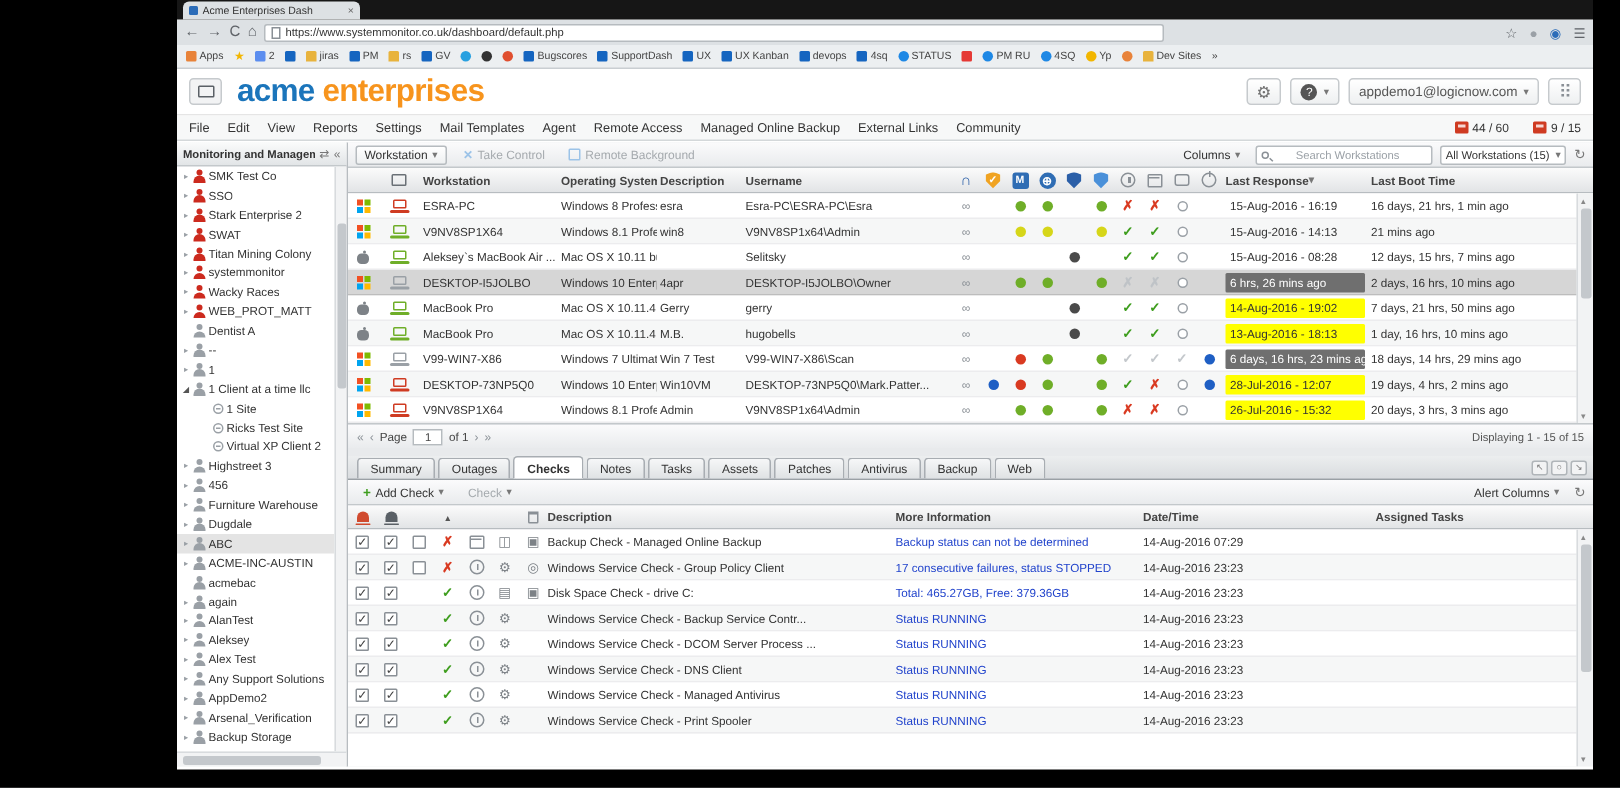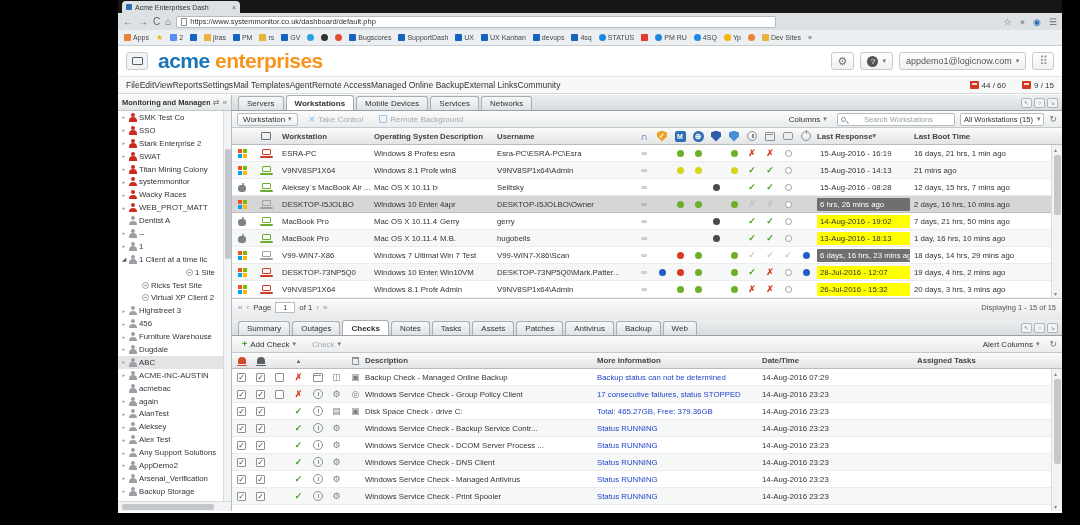--- a/index.html
+++ b/index.html
@@ -309,21 +309,21 @@
           <span>appdemo1@logicnow.com</span>
           <span class="caret">▾</span>
         </div>
         <div class="hbtn">
             <span class="gridico">⠿</span>
           </div>
       </div>
     </div>
 
     <div class="menubar">
-      <span id="menu-items" style="display:flex;gap:0;">
+      <span id="menu-items" style="display:flex;gap:12px;">
           <span class="menu-item">File</span>
           <span class="menu-item">Edit</span>
           <span class="menu-item">View</span>
           <span class="menu-item">Reports</span>
           <span class="menu-item">Settings</span>
           <span class="menu-item">Mail Templates</span>
           <span class="menu-item">Agent</span>
           <span class="menu-item">Remote Access</span>
           <span class="menu-item">Managed Online Backup</span>
           <span class="menu-item">External Links</span>
@@ -404,21 +404,21 @@
               <div class="titem">
                 <span class="texp">▸</span>
                 <span class="person" style="--pc: #9aa0a6;"></span>
                 <span class="tlabel">1</span>
               </div>
               <div class="titem">
                 <span class="texp open">◢</span>
                 <span class="person" style="--pc: #9aa0a6;"></span>
                 <span class="tlabel">1 Client at a time llc</span>
               </div>
-              <div class="titem" style="padding-left: 16px; margin-left: 44px;">
+              <div class="titem" style="padding-left: 16px;">
                 <span class="texp"></span>
                 <span class="site-ic"></span>
                 <span class="tlabel">1 Site</span>
               </div>
               <div class="titem" style="padding-left: 16px;">
                 <span class="texp"></span>
                 <span class="site-ic"></span>
                 <span class="tlabel">Ricks Test Site</span>
               </div>
               <div class="titem" style="padding-left: 16px;">
@@ -506,34 +506,20 @@
             <span class="vthumb" style="top:38px;height:110px;"></span>
           </div>
         </div>
         <div class="hscroll">
           <span class="hthumb" style="left:4px;width:92px;"></span>
         </div>
       </div>
 
       <div class="main">
 
-        <div class="tabsrow">
-          <span id="north-tabs" style="display:flex;gap:2px;align-items:flex-end;">
-              <span class="ptab">Servers</span>
-              <span class="ptab active">Workstations</span>
-              <span class="ptab">Mobile Devices</span>
-              <span class="ptab">Services</span>
-              <span class="ptab">Networks</span>
-            </span>
-          <span class="tabtools">
-            <span class="ttool">↖</span>
-            <span class="ttool">○</span>
-            <span class="ttool">↘</span>
-          </span>
-        </div>
 
         <div class="toolbar">
           <span class="tbtn">
             <span>Workstation</span>
               <span class="caret">▾</span>
           </span>
           <span class="tbtn flat disabled">
             <span class="tc-ic dim">✕</span>
             <span>Take Control</span>
           </span>

